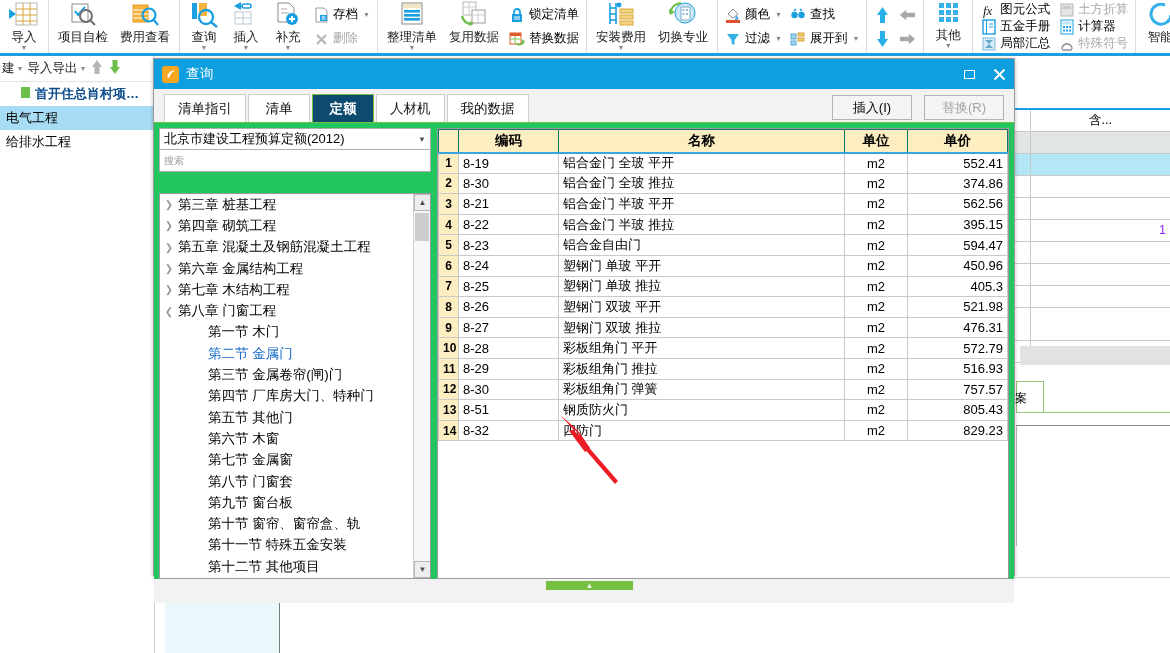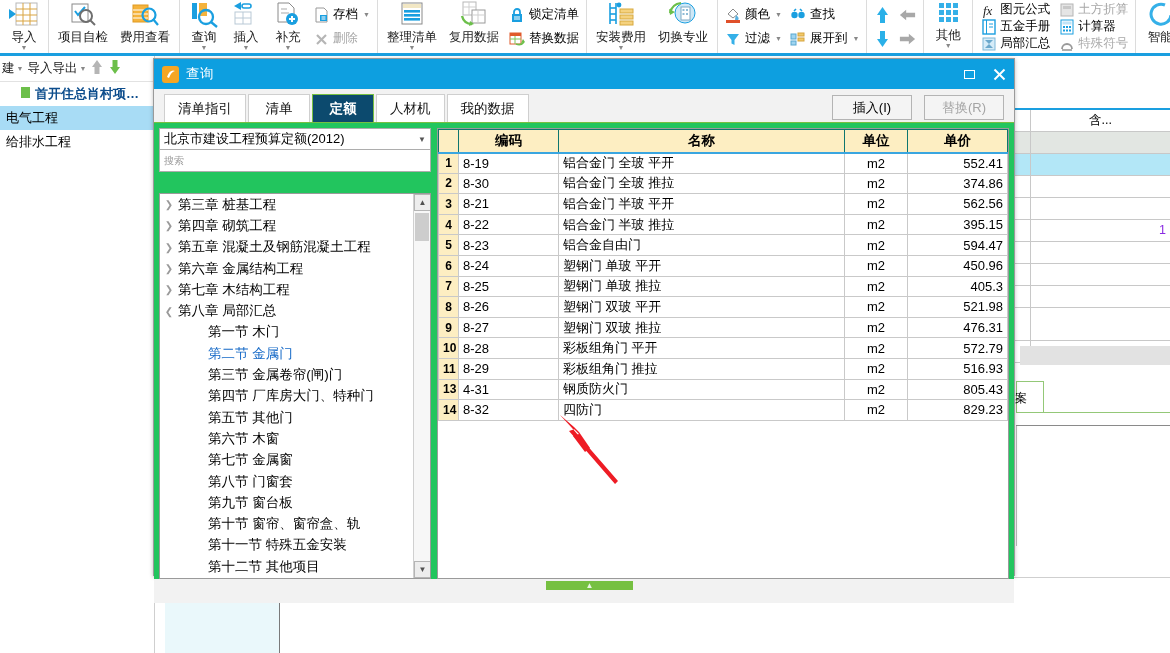--- a/index.html
+++ b/index.html
@@ -746,21 +746,21 @@
             <div class="tnode">
               <span class="tw">❯</span>
               <span>第六章 金属结构工程</span>
               </div>
             <div class="tnode">
               <span class="tw">❯</span>
               <span>第七章 木结构工程</span>
               </div>
             <div class="tnode">
               <span class="tw">❮</span>
-              <span>第八章 局部汇总</span>
+              <span>第八章 门窗工程</span>
               </div>
             <div class="tnode lvl2">
               <span>第一节 木门</span>
               </div>
             <div class="tnode lvl2 sel-txt">
               <span>第二节 金属门</span>
               </div>
             <div class="tnode lvl2">
               <span>第三节 金属卷帘(闸)门</span>
               </div>
@@ -895,22 +895,29 @@
               <td class="pr">572.79</td>
               </tr>
             <tr>
               <td class="rn">11</td>
               <td class="code">8-29</td>
               <td class="nm">彩板组角门 推拉</td>
               <td class="un">m2</td>
               <td class="pr">516.93</td>
               </tr>
             <tr>
+              <td class="rn">12</td>
+              <td class="code">8-30</td>
+              <td class="nm">彩板组角门 弹簧</td>
+              <td class="un">m2</td>
+              <td class="pr">757.57</td>
+              </tr>
+            <tr>
               <td class="rn">13</td>
-              <td class="code">4-31</td>
+              <td class="code">8-51</td>
               <td class="nm">钢质防火门</td>
               <td class="un">m2</td>
               <td class="pr">805.43</td>
               </tr>
             <tr>
               <td class="rn">14</td>
               <td class="code">8-32</td>
               <td class="nm">四防门</td>
               <td class="un">m2</td>
               <td class="pr">829.23</td>

